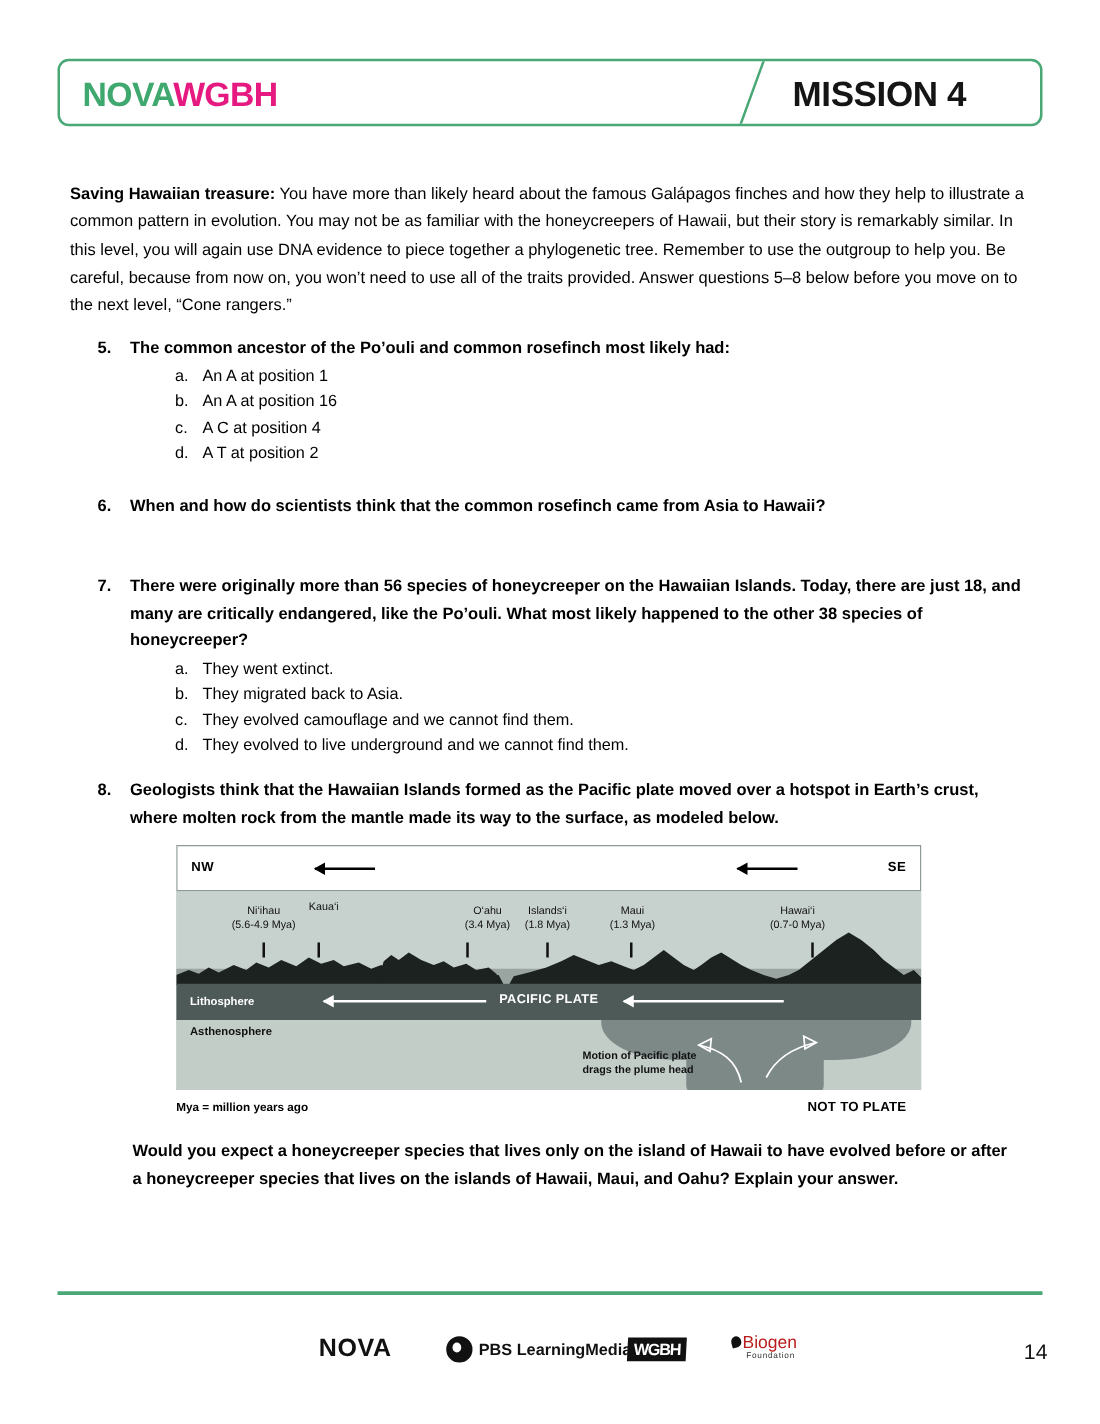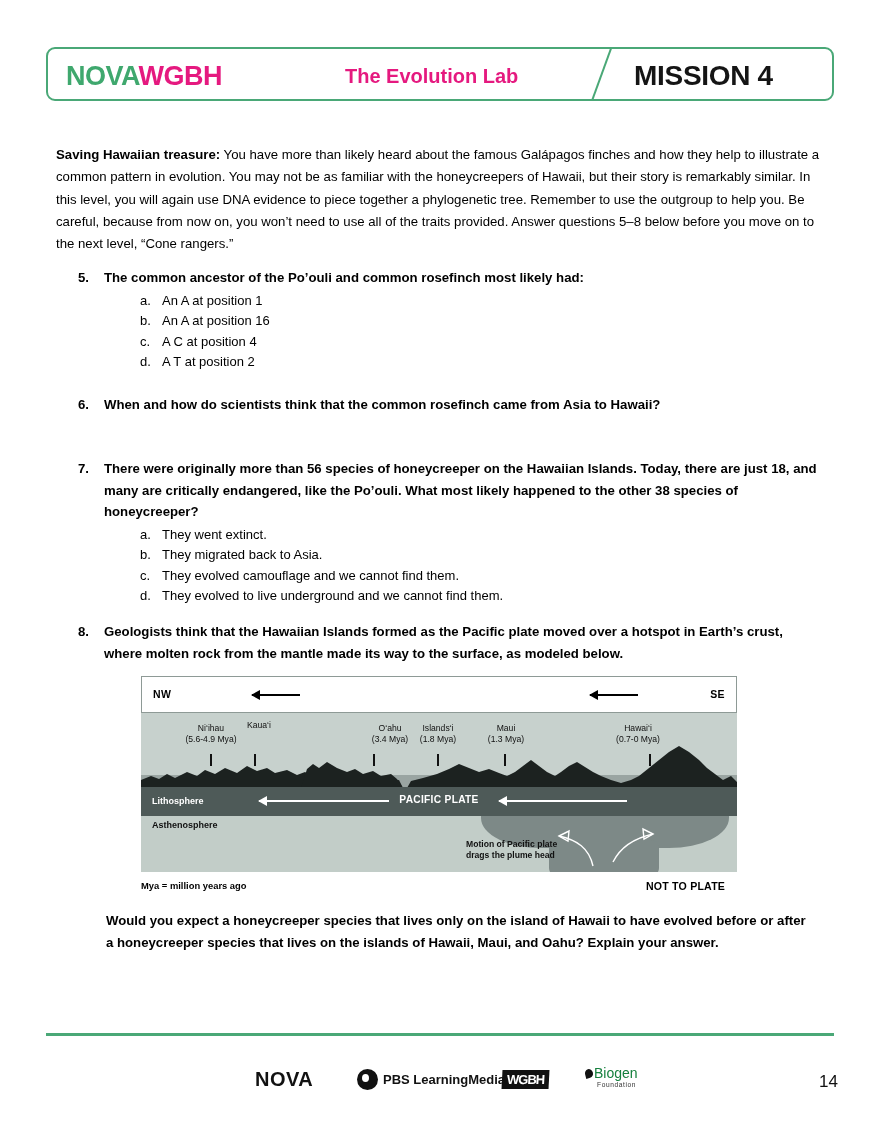--- a/index.html
+++ b/index.html
@@ -302,21 +302,21 @@
   .pbs-txt { font-size: 13px; font-weight: bold; color: #111; }
   .f-wgbh {
     position: absolute; left: 247px; top: 8px;
     background: #111; color: #fff;
     font-size: 13px; font-weight: bold; letter-spacing: -1px;
     padding: 2px 5px; transform: skewX(-3deg);
   }
   .f-biogen {
     position: absolute; left: 330px; top: 4px;
   }
-  .bio-main { font-size: 14px; color: #15803d; line-height: 15px; }
+  .bio-main { font-size: 14px; color: #b91c1c; line-height: 15px; }
   .bio-sub  { font-size: 6.6px; color: #333; letter-spacing: .6px; margin-left: 12px; }
   .bio-dot {
     display:inline-block; width:8px; height:9px; background:#111;
     border-radius: 50% 50% 50% 0; transform: rotate(-15deg);
     margin-right: 1px;
   }
   .page-num {
     position: absolute;
     right: 42px; top: 1072px;
     font-size: 17px; color: #111;
@@ -324,21 +324,20 @@
 </style>
 </head>
 <body>
 
 <div class="header">
   <div class="hdr-inner">
     <div class="logo-nova">
       <span>NOVA</span><span class="logo-labs">WGBH</span>
     </div>
 
-    <div class="lab-title">The Evolution Lab</div>
     <div class="slash"></div>
     <div class="mission">MISSION 4</div>
   </div>
 </div>
 
 <div class="intro">
   <b>Saving Hawaiian treasure:</b><span> You have more than likely heard about the famous Galápagos finches and how they help to illustrate a common pattern in evolution. You may not be as familiar with the honeycreepers of Hawaii, but their story is remarkably similar. In this level, you will again use DNA evidence to piece together a phylogenetic tree. Remember to use the outgroup to help you. Be careful, because from now on, you won’t need to use all of the traits provided. Answer questions 5–8 below before you move on to the next level, “Cone rangers.”</span>
 </div>
 
 <div class="q" id="q5">

